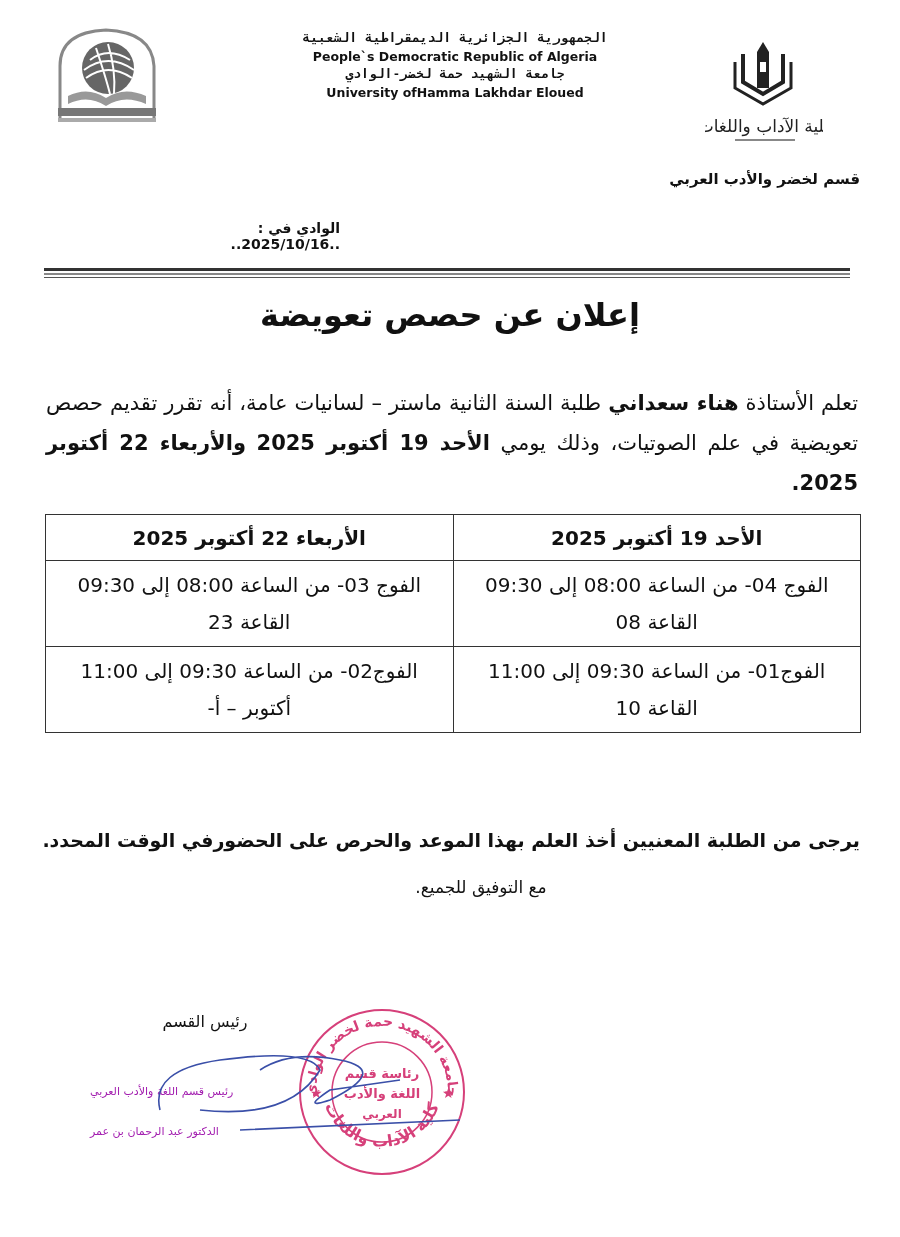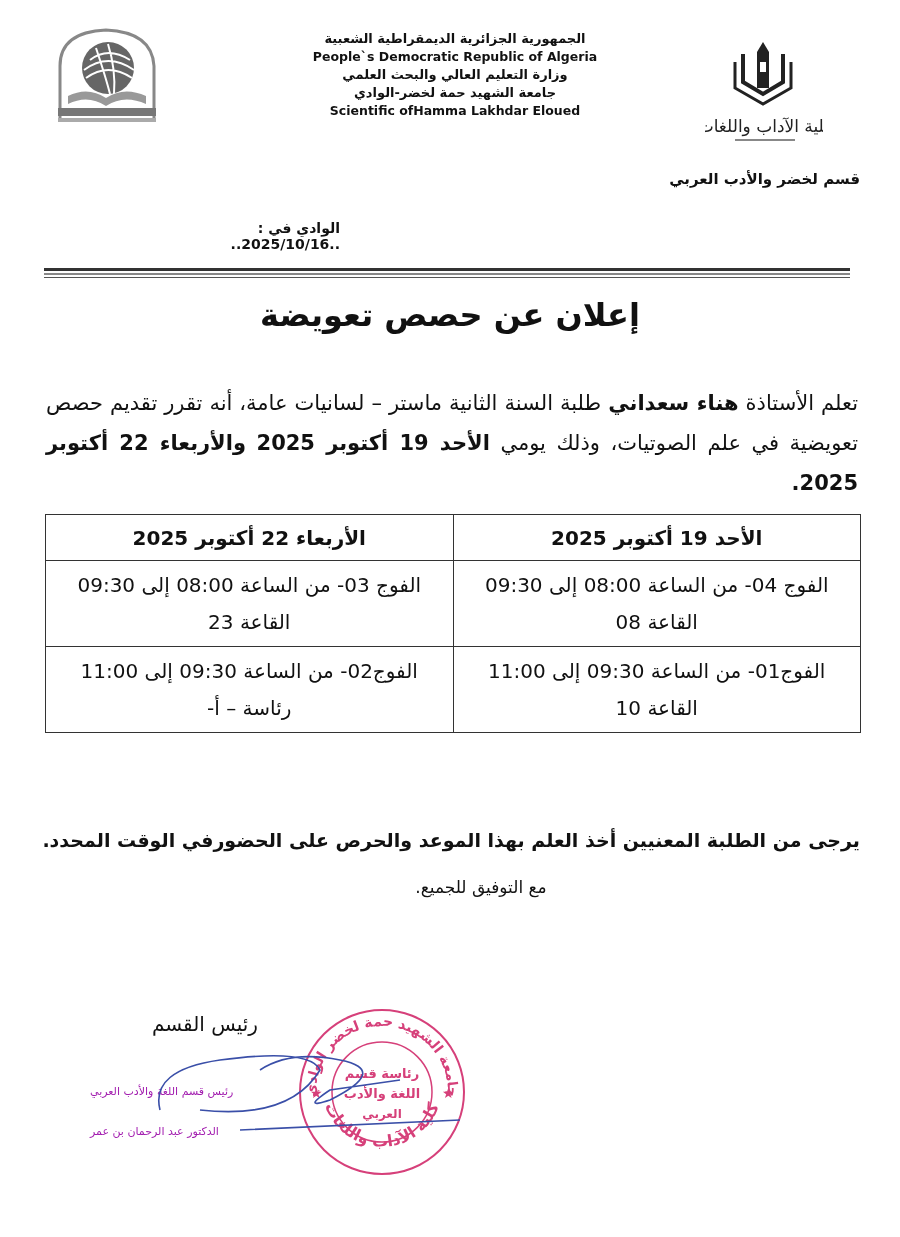--- a/index.html
+++ b/index.html
@@ -3,21 +3,21 @@
 <meta charset="utf-8">
 <style>
   * { box-sizing: border-box; margin: 0; padding: 0; }
   body {
     width: 900px; height: 1237px; background: #ffffff; position: relative; overflow: hidden;
     font-family: "DejaVu Sans", "Liberation Sans", sans-serif; color: #111;
   }
   .abs { position: absolute; }
   
   .hdr-center { left: 270px; top: 30px; width: 370px; text-align: center; line-height: 18px; }
-  .hdr-center .ar { font-size: 13px; font-weight: 600; direction: rtl; }
+  .hdr-center .ar { font-size: 13px; font-weight: 600; direction: rtl; font-family: Liberation Mono, monospace; }
   .hdr-center .en { font-size: 12.5px; font-weight: 700; }
   
   .logo-left { left: 50px; top: 26px; width: 112px; height: 104px; }
   
   .logo-right { left: 705px; top: 40px; width: 118px; height: 112px; }
   .faculty { right: 40px; top: 165px; text-align: right; direction: rtl; font-weight: 700; font-size: 15px; line-height: 28px; }
   .date { left: 160px; top: 220px; direction: rtl; font-size: 14px; font-weight: 600; width: 180px; text-align: right; }
   .rule { left: 44px; width: 806px; }
   .rule1 { top: 268px; height: 3px; background: #333; }
   .rule2 { top: 273px; height: 2px; background: #888; }
@@ -28,21 +28,21 @@
   table.sched {
     position: absolute; left: 45px; top: 514px; width: 816px; border-collapse: collapse; direction: rtl;
     font-size: 20px;
   }
   table.sched td, table.sched th { border: 1.5px solid #333; text-align: center; vertical-align: middle; }
   table.sched th { font-weight: 800; height: 46px; font-size: 20px; }
   table.sched td { height: 86px; line-height: 37px; font-weight: 400; }
   .notice { left: 40px; right: 40px; top: 790px; direction: rtl; text-align: right; font-size: 19px; font-weight: 800; margin-top: 39px; }
   .wish { left: 0; width: 900px; top: 877px; padding-left: 16px; text-align: center; direction: rtl; font-size: 17px; }
   .wish span { position: relative; left: 23px; }
-  .head-label { left: 150px; top: 1012px; width: 110px; text-align: center; direction: rtl; font-size: 20px; }
+  .head-label { left: 150px; top: 1012px; width: 110px; text-align: center; direction: rtl; font-size: 16px; }
   .sig-name { direction: rtl; color: #a21caf; font-weight: 400; font-size: 11px; }
   .sig1 { left: 90px; top: 1085px; }
   .sig2 { left: 90px; top: 1125px; }
   .stamp { left: 296px; top: 1006px; width: 172px; height: 172px; }
   .scribble { left: 140px; top: 1030px; width: 340px; height: 120px; }
 </style>
 </head>
 <body>
 
 <div class="abs logo-left">
@@ -52,23 +52,22 @@
     <path d="M34 44 Q58 26 84 44 M36 52 Q58 36 82 52 M40 34 Q58 20 80 34 M46 22 Q56 52 60 68 M58 18 Q66 44 64 68" stroke="#fff" stroke-width="2" fill="none"></path>
     <path d="M18 70 Q38 60 56 72 Q74 60 96 70 L96 78 Q74 68 56 80 Q38 68 18 78 Z" fill="#999"></path>
     <rect x="8" y="82" width="98" height="8" fill="#777"></rect>
     <rect x="8" y="92" width="98" height="4" fill="#aaa"></rect>
   </svg>
 </div>
 
 <div class="abs hdr-center">
   <div class="ar">الجمهورية الجزائرية الديمقراطية الشعبية</div>
   <div class="en">People`s Democratic Republic of Algeria</div>
-  <div class="ar">وزارة التعليم العالي والبحث العلمي</div>
   <div class="ar">جامعة الشهيد حمة لخضر-الوادي</div>
-  <div class="en">Scientific ofHamma Lakhdar Eloued</div>
+  <div class="en">University ofHamma Lakhdar Eloued</div>
 </div>
 
 <div class="abs logo-right">
   <svg width="118" height="112" viewBox="0 0 118 112">
     <path d="M38 14 L38 42 L58 54 L78 42 L78 14" fill="none" stroke="#222" stroke-width="4"></path>
     <path d="M30 22 L30 48 L58 64 L86 48 L86 22" fill="none" stroke="#222" stroke-width="3"></path>
     <rect x="52" y="12" width="12" height="36" fill="#222"></rect>
     <path d="M52 12 L58 2 L64 12 Z" fill="#222"></path>
     <rect x="55" y="22" width="6" height="10" fill="#fff"></rect>
     <text x="60" y="92" text-anchor="middle" font-size="17" font-family="DejaVu Serif, serif" fill="#222" direction="rtl">كلية الآداب واللغات</text>
@@ -108,21 +107,21 @@
       <div>القاعة 23</div>
     </td>
   </tr>
   <tr>
     <td>
       <div>الفوج01- من الساعة 09:30 إلى 11:00</div>
       <div>القاعة 10</div>
     </td>
     <td>
       <div>الفوج02- من الساعة 09:30 إلى 11:00</div>
-      <div>رئاسة – أ-</div>
+      <div>أكتوبر – أ-</div>
     </td>
   </tr>
 </tbody>
   </table>
 
 <div class="abs notice">يرجى من الطلبة المعنيين أخذ العلم بهذا الموعد والحرص على الحضورفي الوقت المحدد.</div>
 <div class="abs wish"><span>مع التوفيق للجميع.</span></div>
 
 <div class="abs head-label">رئيس القسم</div>
 

